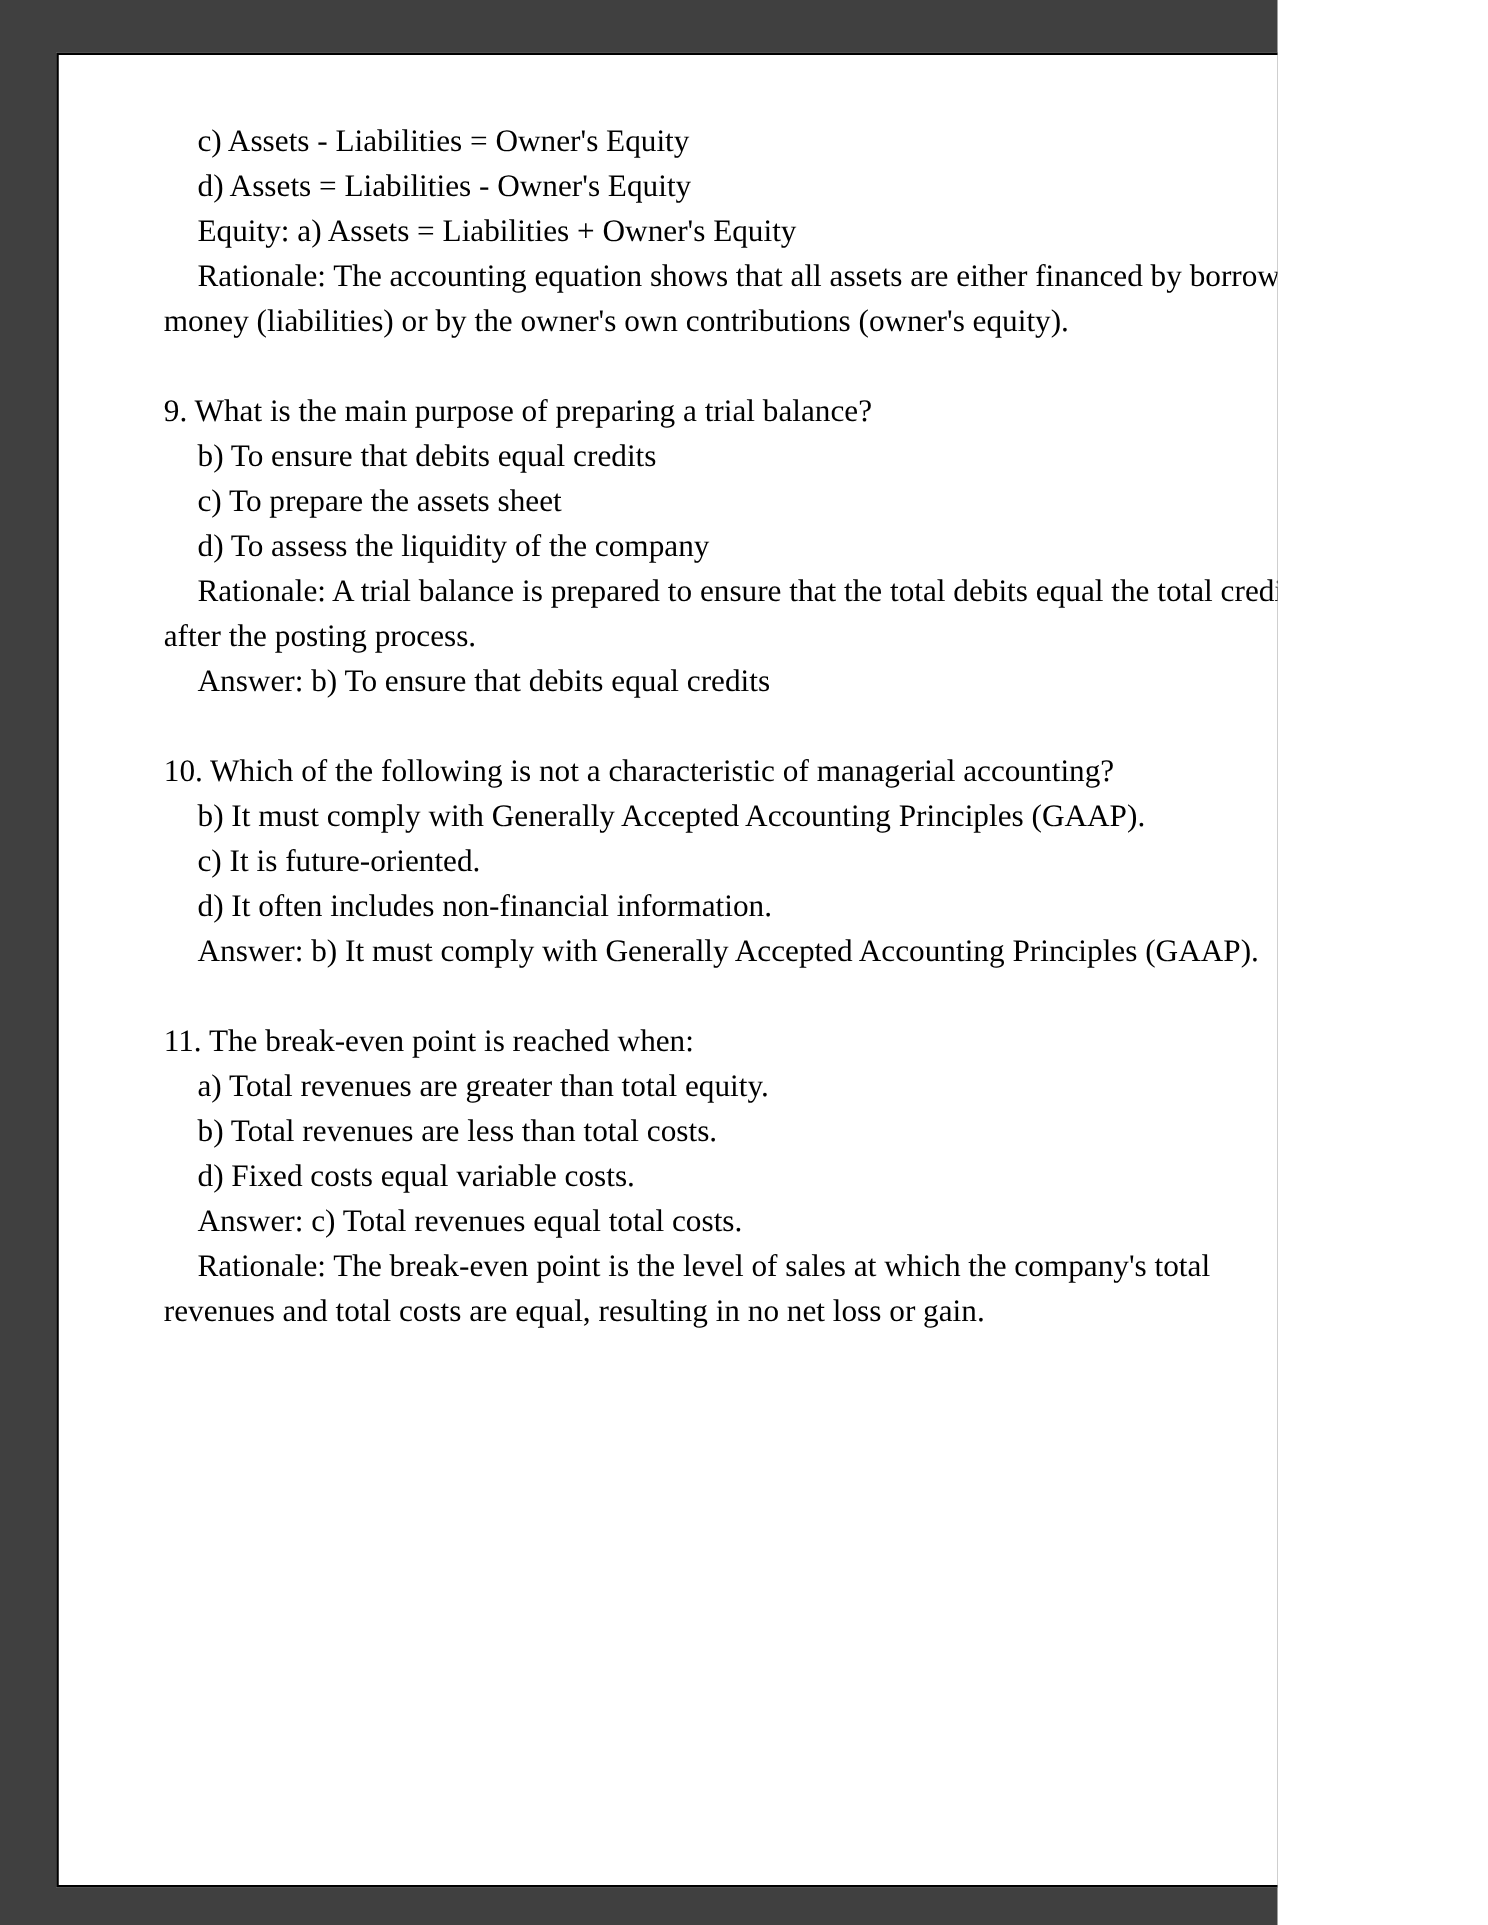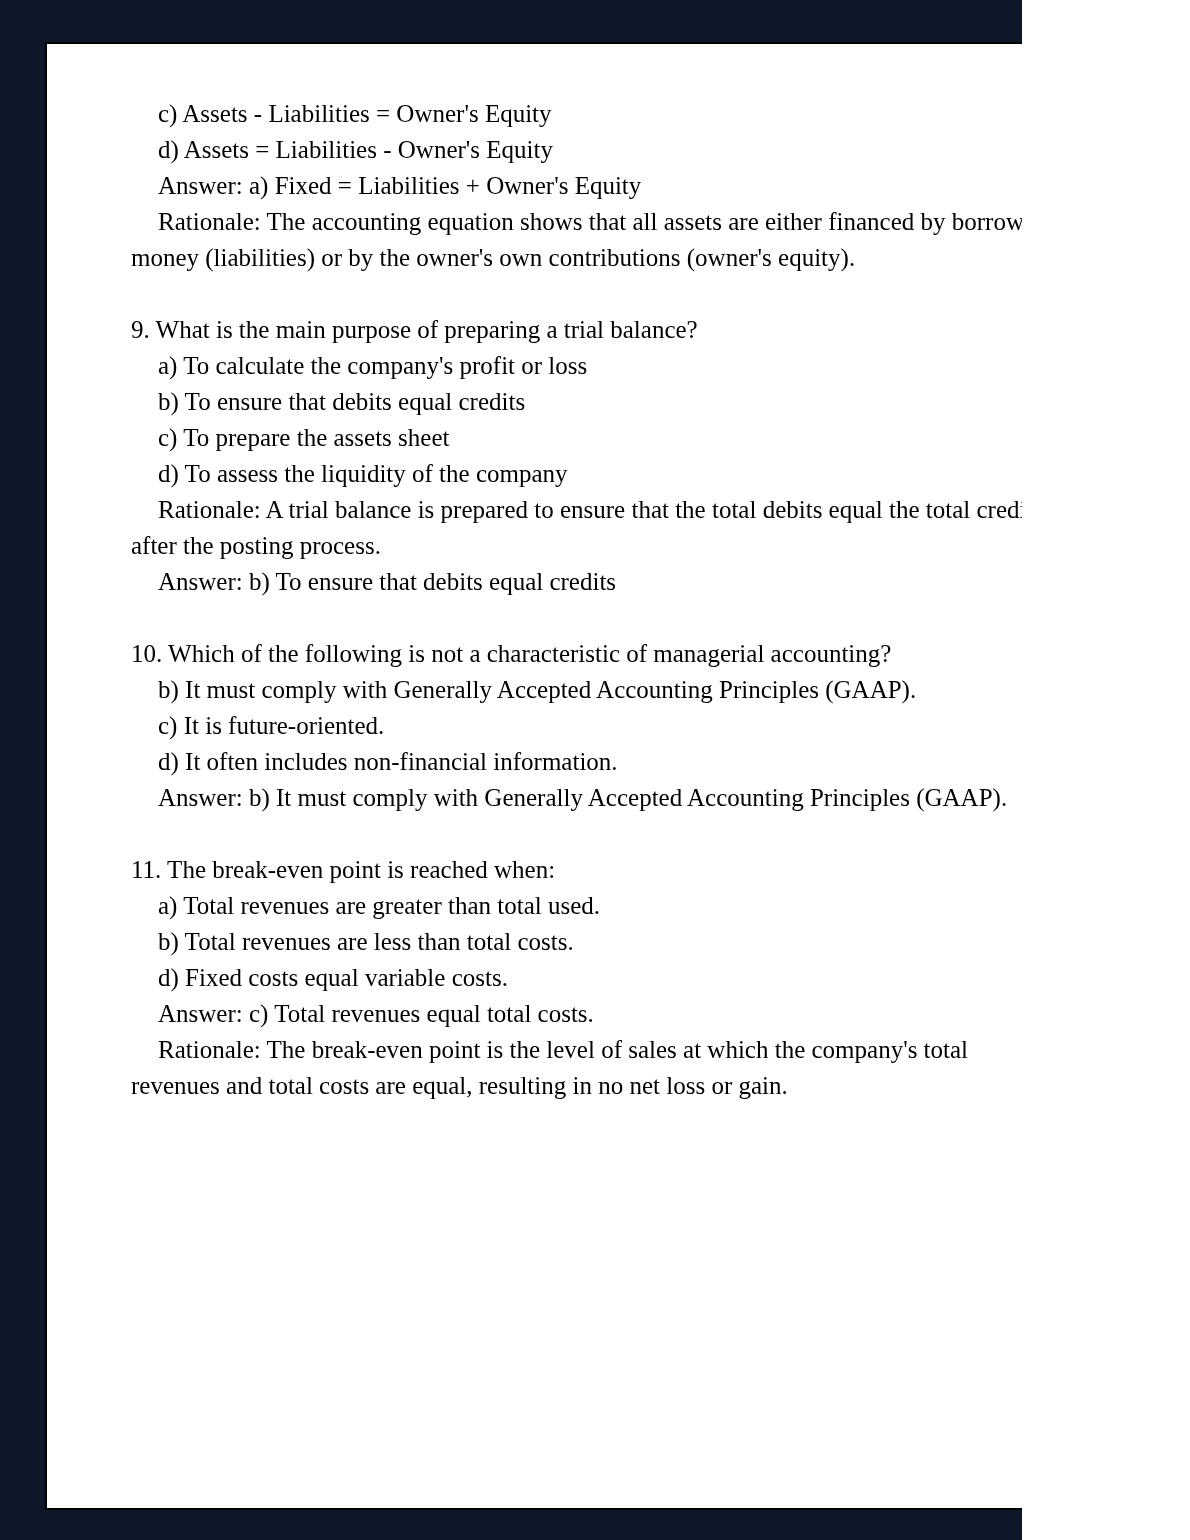--- a/index.html
+++ b/index.html
@@ -6,21 +6,21 @@
   html, body {
     width: 1190px;
     height: 1540px;
     background: #ffffff;
     font-family: "Liberation Serif", "DejaVu Serif", serif;
   }
   .page {
     position: relative;
     width: 1022px;
     height: 1540px;
-    background: #0f172a;
+    background: #404040;
     overflow: hidden;
   }
   .frame {
     position: absolute;
     left: 45px;
     top: 42px;
     width: 1101px;
     height: 1468px;
     border: 2px solid #000000;
     background: #ffffff;
@@ -44,45 +44,44 @@
 </head>
 <body>
 
 <div class="page">
   <div class="frame">
     <div class="content">
 
       <div class="block">
         <p class="para indent">c) Assets - Liabilities = Owner's Equity</p>
         <p class="para indent">d) Assets = Liabilities - Owner's Equity</p>
-        <p class="para indent">Answer: a) Fixed = Liabilities + Owner's Equity</p>
+        <p class="para indent">Equity: a) Assets = Liabilities + Owner's Equity</p>
         <p class="para indent">Rationale: The accounting equation shows that all assets are either financed by borrowing money (liabilities) or by the owner's own contributions (owner's equity).</p>
       </div>
 
       <div class="block">
         <p class="para">9. What is the main purpose of preparing a trial balance?</p>
-        <p class="para indent">a) To calculate the company's profit or loss</p>
         <p class="para indent">b) To ensure that debits equal credits</p>
         <p class="para indent">c) To prepare the assets sheet</p>
         <p class="para indent">d) To assess the liquidity of the company</p>
         <p class="para indent">Rationale: A trial balance is prepared to ensure that the total debits equal the total credits after the posting process.</p>
         <p class="para indent">Answer: b) To ensure that debits equal credits</p>
       </div>
 
       <div class="block">
         <p class="para">10. Which of the following is not a characteristic of managerial accounting?</p>
         <p class="para indent">b) It must comply with Generally Accepted Accounting Principles (GAAP).</p>
         <p class="para indent">c) It is future-oriented.</p>
         <p class="para indent">d) It often includes non-financial information.</p>
         <p class="para indent">Answer: b) It must comply with Generally Accepted Accounting Principles (GAAP).</p>
       </div>
 
       <div class="block">
         <p class="para">11. The break-even point is reached when:</p>
-        <p class="para indent">a) Total revenues are greater than total used.</p>
+        <p class="para indent">a) Total revenues are greater than total equity.</p>
         <p class="para indent">b) Total revenues are less than total costs.</p>
         <p class="para indent">d) Fixed costs equal variable costs.</p>
         <p class="para indent">Answer: c) Total revenues equal total costs.</p>
         <p class="para indent">Rationale: The break-even point is the level of sales at which the company's total revenues and total costs are equal, resulting in no net loss or gain.</p>
       </div>
 
     </div>
   </div>
 </div>
 

